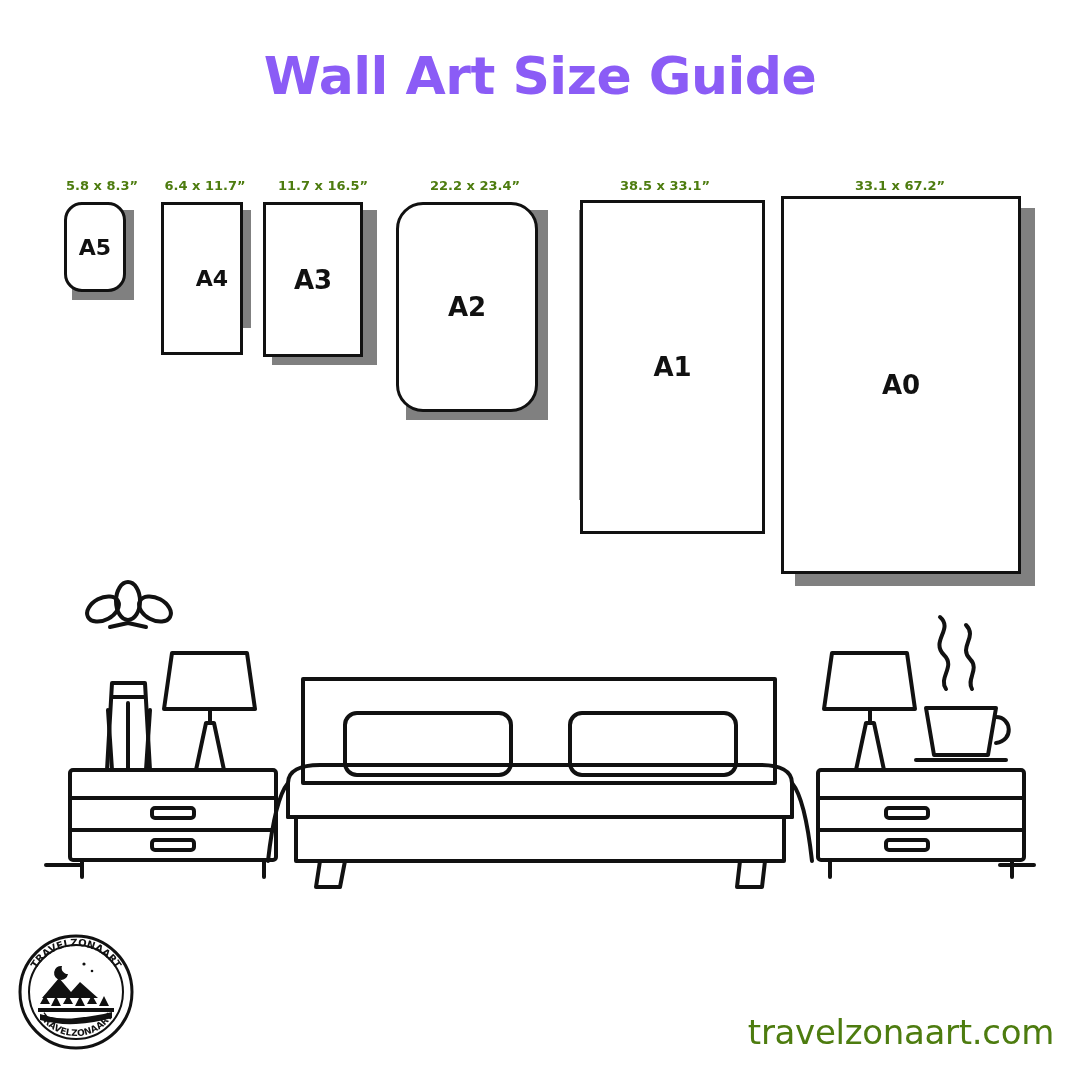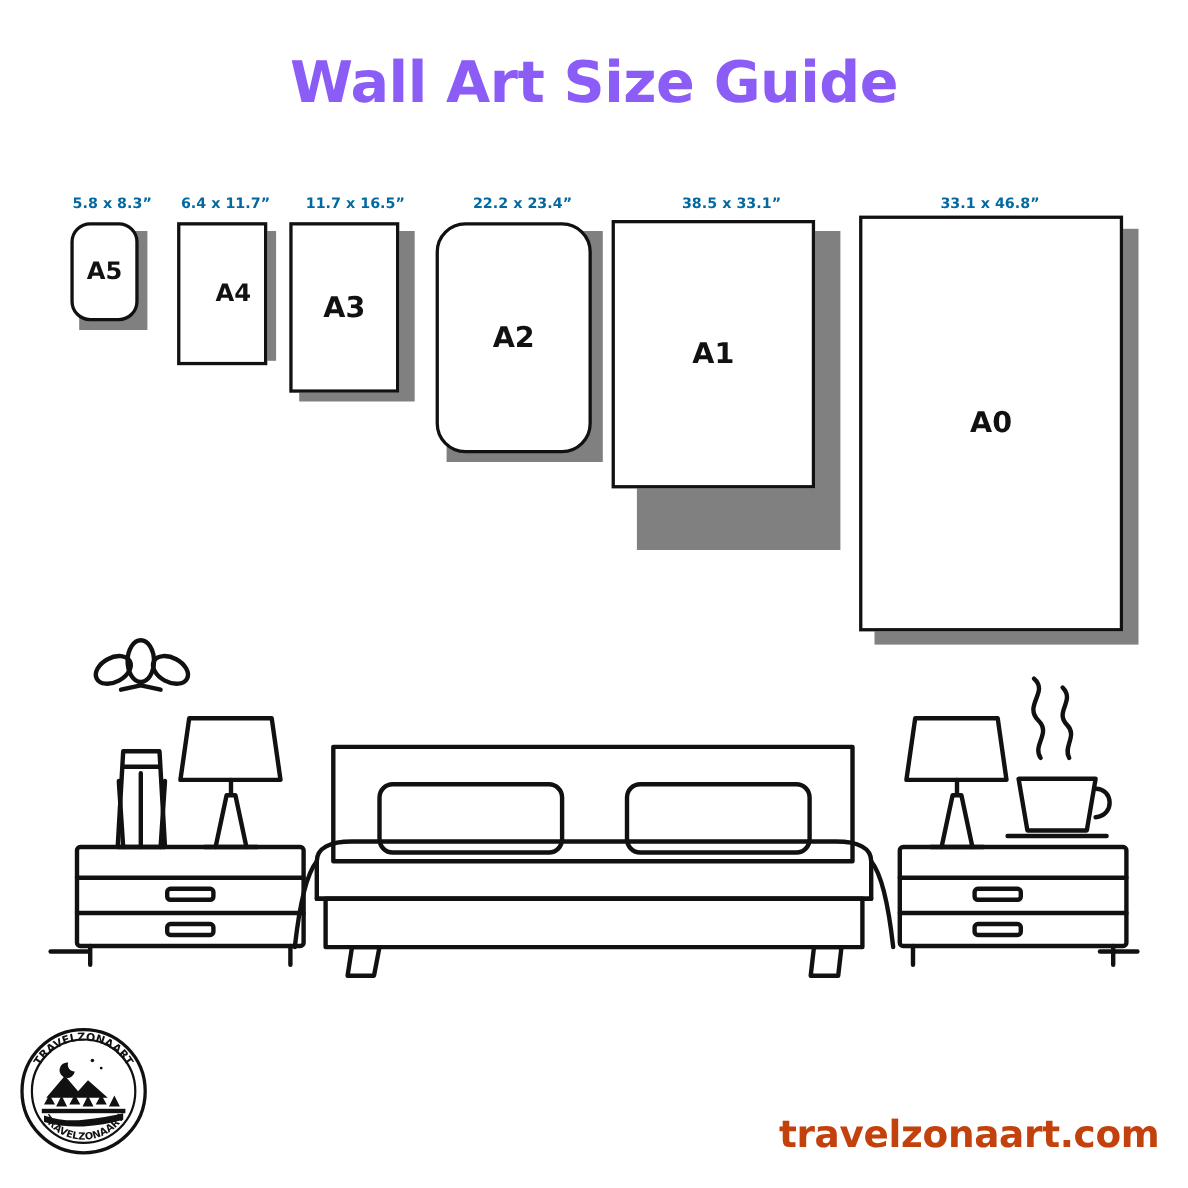--- a/index.html
+++ b/index.html
@@ -37,21 +37,21 @@
     width: 1080px;
     height: 430px;
   }
   .size-item {
     position: absolute;
   }
   .size-dim {
     position: absolute;
     font-size: 13px;
     font-weight: bold;
-    color: #0369a1;
+    color: #4d7c0f;
     white-space: nowrap;
     text-align: center;
   }
   .frame-shadow {
     position: absolute;
     background: #808080;
   }
   .frame {
     position: absolute;
     background: #ffffff;
@@ -83,22 +83,22 @@
     left: 14px;
     top: 930px;
     width: 124px;
     height: 124px;
   }
   .site-url {
     position: absolute;
     right: 26px;
     bottom: 28px;
     font-size: 34px;
-    font-weight: bold;
-    color: #c2410c;
+    font-weight: normal;
+    color: #4d7c0f;
     letter-spacing: -0.3px;
     text-align: right;
   }
 </style>
 </head>
 <body>
 
 <div class="title">Wall Art Size Guide</div>
 
 <div class="chart">
@@ -107,21 +107,21 @@
     <div class="size-dim" style="left:52px; top:18px; width:100px;">5.8 x 8.3”</div>
     <div class="frame-shadow" style="left:72px; top:50px; width:62px; height:90px;"></div>
     <div class="frame" style="left:64px; top:42px; width:62px; height:90px;border-radius:18px;">
       <span class="frame-label small">A5</span>
     </div>
   </div>
 
   <div class="size-item">
     <div class="size-dim" style="left:145px; top:18px; width:120px;">6.4 x 11.7”</div>
     <div class="frame-shadow" style="left:169px; top:50px; width:82px; height:118px;"></div>
-    <div class="frame" style="left:161px; top:42px; width:82px; height:130px;padding-left:20px;">
+    <div class="frame" style="left:161px; top:42px; width:82px; height:153px;padding-left:20px;">
       <span class="frame-label small">A4</span>
     </div>
   </div>
 
   <div class="size-item">
     <div class="size-dim" style="left:253px; top:18px; width:140px;">11.7 x 16.5”</div>
     <div class="frame-shadow" style="left:272px; top:50px; width:105px; height:155px;"></div>
     <div class="frame" style="left:263px; top:42px; width:100px; height:155px;">
       <span class="frame-label">A3</span>
     </div>
@@ -131,27 +131,27 @@
     <div class="size-dim" style="left:395px; top:18px; width:160px;">22.2 x 23.4”</div>
     <div class="frame-shadow" style="left:406px; top:50px; width:142px; height:210px;"></div>
     <div class="frame" style="left:396px; top:42px; width:142px; height:210px;border-radius:27px;">
       <span class="frame-label">A2</span>
     </div>
   </div>
 
   <div class="size-item">
     <div class="size-dim" style="left:575px; top:18px; width:180px;">38.5 x 33.1”</div>
     <div class="frame-shadow" style="left:579px; top:50px; width:185px; height:290px;"></div>
-    <div class="frame" style="left:556px; top:40px; width:185px; height:244px;">
+    <div class="frame" style="left:580px; top:40px; width:185px; height:334px;">
       <span class="frame-label">A1</span>
     </div>
   </div>
 
   <div class="size-item">
-    <div class="size-dim" style="left:800px; top:18px; width:200px;">33.1 x 46.8”</div>
+    <div class="size-dim" style="left:800px; top:18px; width:200px;">33.1 x 67.2”</div>
     <div class="frame-shadow" style="left:795px; top:48px; width:240px; height:378px;"></div>
     <div class="frame" style="left:781px; top:36px; width:240px; height:378px;">
       <span class="frame-label">A0</span>
     </div>
   </div>
 </div>
 
 <div class="scene">
   <svg width="1080" height="340" viewBox="0 0 1080 340" fill="none" stroke="#111111" stroke-width="4" stroke-linejoin="round" stroke-linecap="round">
 

